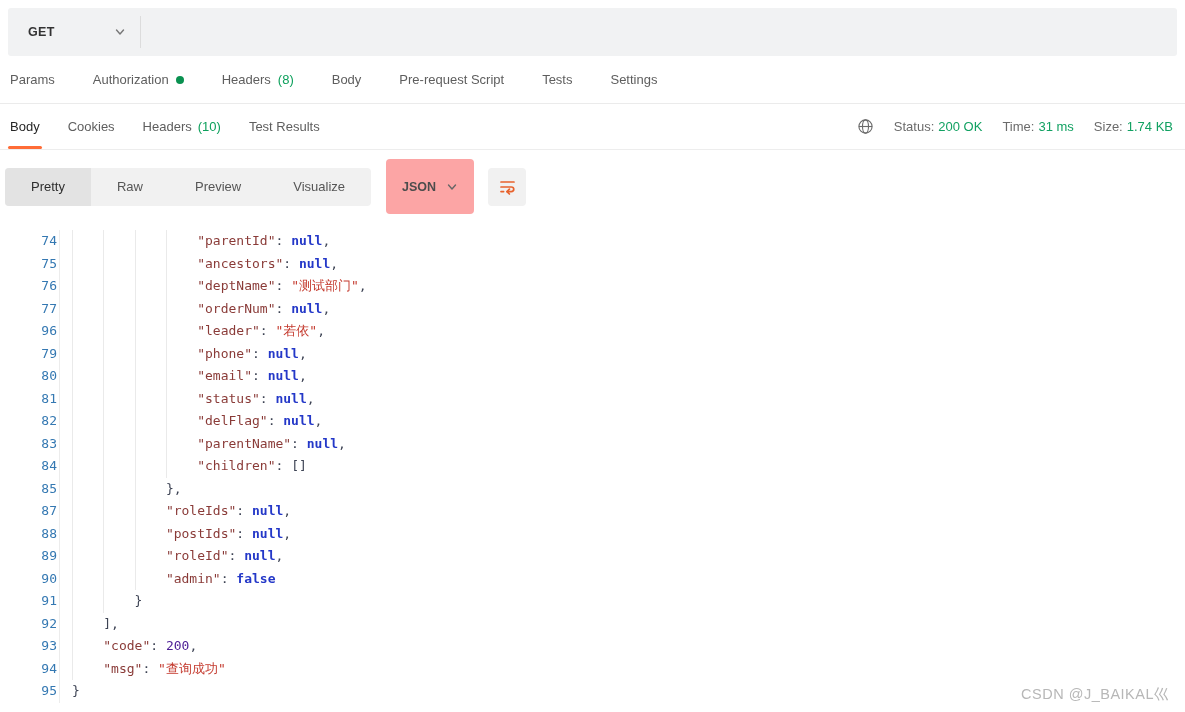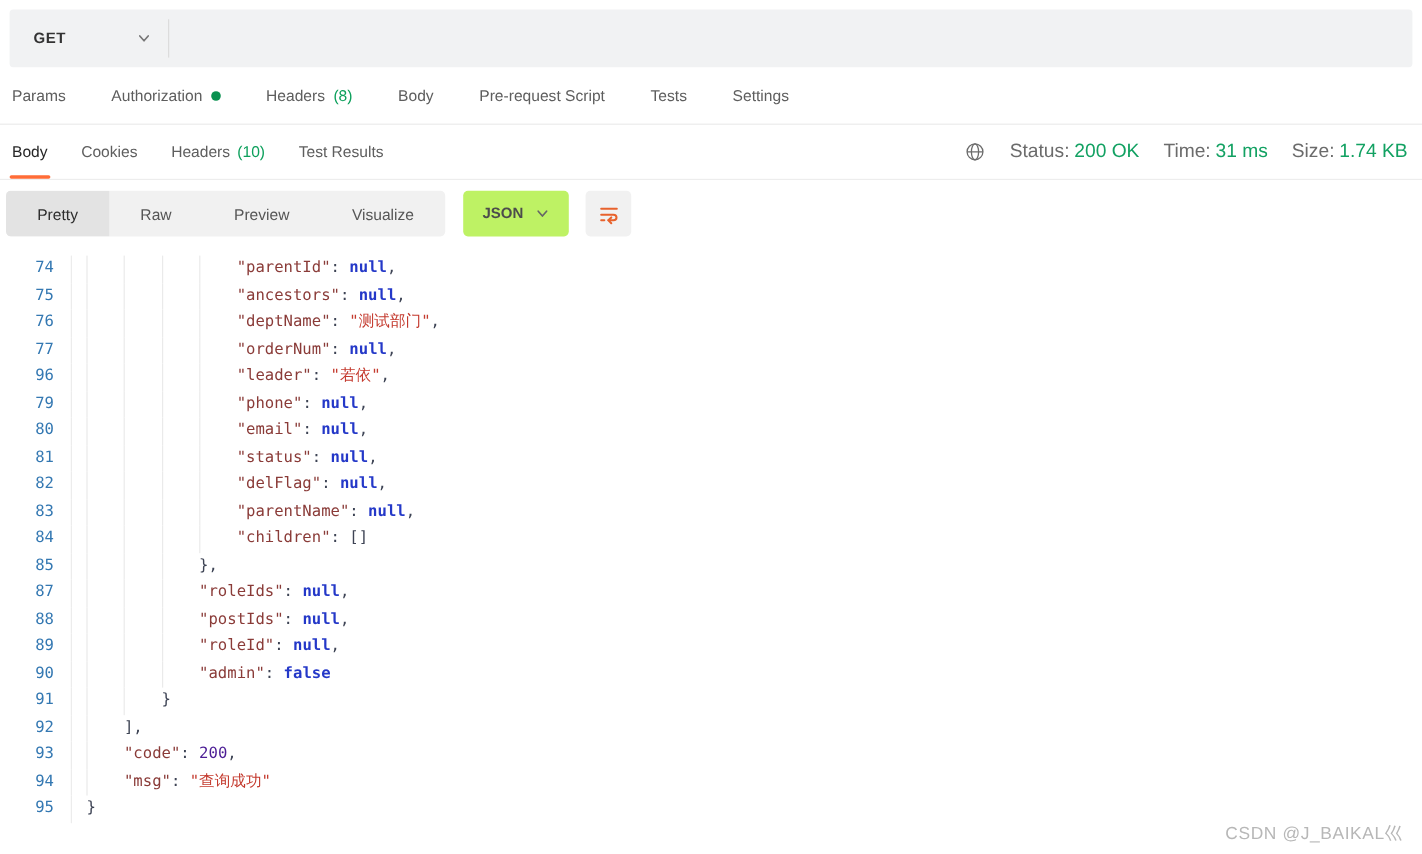--- a/index.html
+++ b/index.html
@@ -27,41 +27,41 @@
   
   .resp-header { display:flex; align-items:center; justify-content:space-between;
     height:46px; padding:0 12px 0 10px; border-bottom:1px solid #ededed; }
   .resp-tabs { display:flex; align-items:center; height:100%; }
   .resp-tab { position:relative; height:100%; display:flex; align-items:center; gap:6px;
     margin-right:28px; font-size:13px; color:#5e5e5e; cursor:pointer; white-space:nowrap; }
   .resp-tab.active { color:#262626; }
   .resp-tab.active::after { content:""; position:absolute; left:-2px; right:-2px; bottom:0;
     height:3px; background:#ff6c37; border-radius:2px; }
   .resp-tab .badge { color:#0da05c; }
-  .resp-meta { display:flex; align-items:center; gap:20px; font-size:16px; color:#6b6b6b; }
+  .resp-meta { display:flex; align-items:center; gap:20px; font-size:13px; color:#6b6b6b; }
   .meta-item { white-space:nowrap; }
   .meta-item .val { color:#12a162; margin-left:4px; }
   .globe { display:flex; align-items:center; cursor:pointer; }
 
   
   .toolbar { display:flex; align-items:center; padding:9px 5px; gap:14px;text-align:center; }
   .views { display:flex; background:#f1f1f1; border-radius:4px; overflow:hidden; height:38px; }
   .view-btn { padding:0 26px; display:flex; align-items:center; font-size:13px; color:#565656;
     cursor:pointer; white-space:nowrap; }
   .view-btn.active { background:#e3e3e3; color:#2e2e2e; }
-  .lang-select { height:38px; background:#bef264; border-radius:4px; display:flex; align-items:center;
+  .lang-select { height:55px; background:#fca5a5; border-radius:4px; display:flex; align-items:center;
     gap:10px; padding:0 16px; margin-left:1px; cursor:pointer; font-size:12.5px; font-weight:bold; color:#4c4c4c; }
   .wrap-btn { height:38px; width:38px; background:#f1f1f1; border-radius:4px; display:flex;
     align-items:center; justify-content:center; cursor:pointer; }
 
   
   .code-area { padding-top:7px; font-family:"DejaVu Sans Mono","Liberation Mono",monospace;
     font-size:13px; }
   .code-line { display:flex; height:22.5px; line-height:22.5px; }
-  .gutter { flex:none; width:60px; padding-right:14px; text-align:right; color:#3478b2;
+  .gutter { flex:none; width:60px; padding-right:2px; text-align:right; color:#3478b2;
     border-right:1px solid #ececec; user-select:none; }
   .line-content { display:flex; padding-left:12px; white-space:pre; }
   .ig { flex:none; width:4ch; border-left:1px solid #eaeaea; }
   .line-text { white-space:pre; }
   .tok-key { color:#8a3b38; }
   .tok-str { color:#c43a2e; }
   .tok-kw  { color:#2438c8; font-weight:bold; }
   .tok-num { color:#4c1d95; }
   .tok-punct { color:#3d4354; }
 

